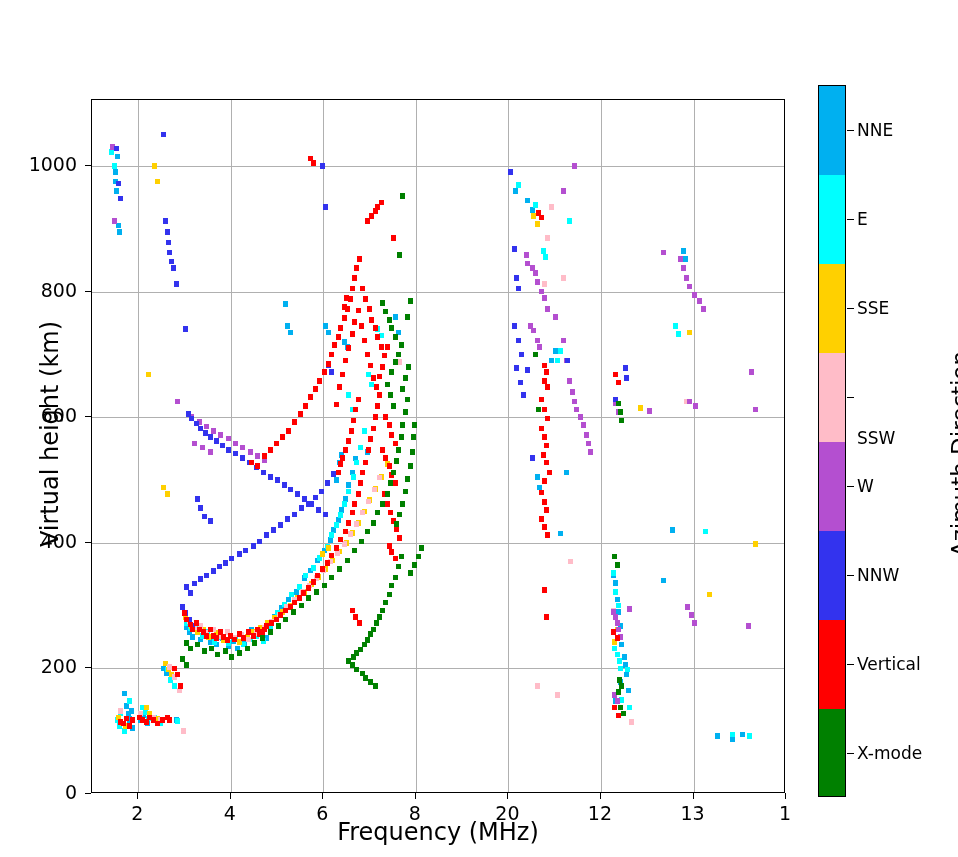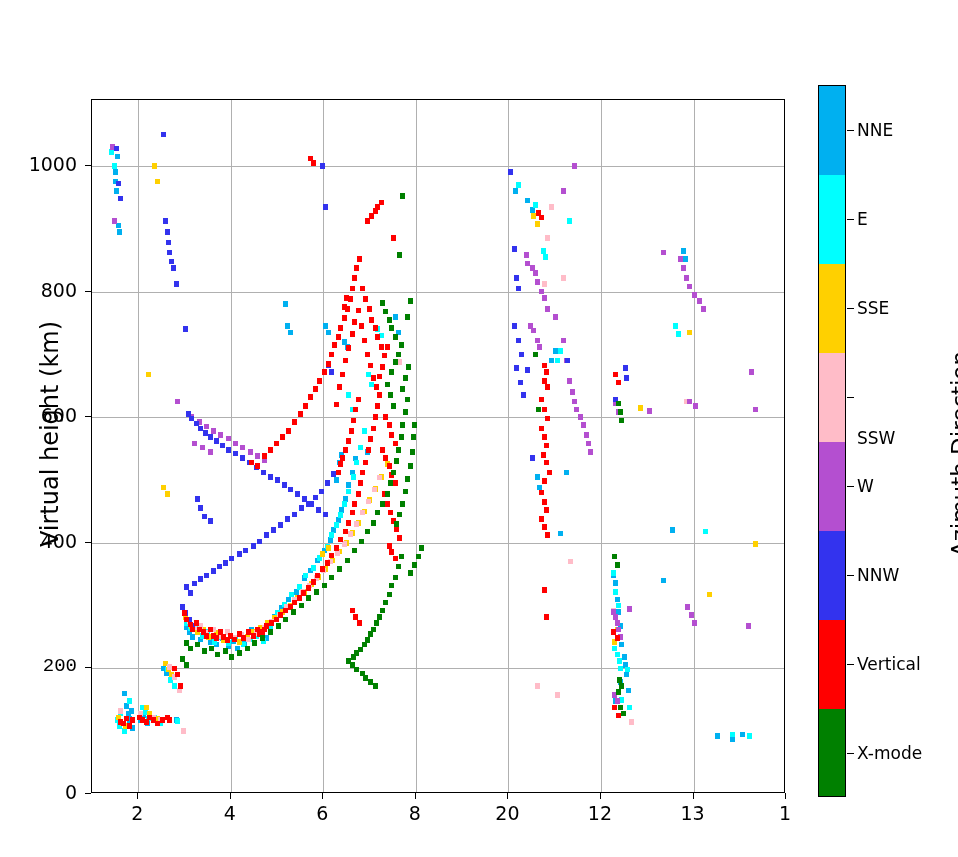--- a/index.html
+++ b/index.html
@@ -930,31 +930,32 @@
       <div class="ticklabel-x" style="left: 569.9px; top: 802px;">12</div>
       <div class="tick-x" style="left: 692.5px; top: 793px;"></div>
       <div class="ticklabel-x" style="left: 662.5px; top: 802px;">13</div>
       <div class="tick-x" style="left: 785px; top: 793px;"></div>
       <div class="ticklabel-x" style="left: 755px; top: 802px;">1</div>
     </div>
   <div id="y-ticks">
       <div class="tick-y" style="left: 85px; top: 793px;"></div>
       <div class="ticklabel-y" style="left: 7px; top: 781px;">0</div>
       <div class="tick-y" style="left: 85px; top: 667.4px;"></div>
-      <div class="ticklabel-y" style="left: 7px; top: 655.4px; font-family: Liberation Mono, monospace;">200</div>
+      <div class="ticklabel-y" style="left: 7px; top: 655.4px;">200</div>
       <div class="tick-y" style="left: 85px; top: 541.8px;"></div>
       <div class="ticklabel-y" style="left: 7px; top: 529.8px;">400</div>
       <div class="tick-y" style="left: 85px; top: 416.2px;"></div>
       <div class="ticklabel-y" style="left: 7px; top: 404.2px;">600</div>
       <div class="tick-y" style="left: 85px; top: 290.6px;"></div>
       <div class="ticklabel-y" style="left: 7px; top: 278.6px;">800</div>
       <div class="tick-y" style="left: 85px; top: 164.9px;"></div>
       <div class="ticklabel-y" style="left: 7px; top: 152.9px;">1000</div>
     </div>
 
+  <div id="xlabel">Frequency (MHz)</div>
   <div id="ylabel">Virtual height (km)</div>
 
   <div id="colorbar">
       <div class="cb-band" style="top: 0px; height: 89px; background: rgb(0, 176, 240);"></div>
       <div class="cb-band" style="top: 89px; height: 89px; background: rgb(0, 255, 255);"></div>
       <div class="cb-band" style="top: 178px; height: 89px; background: rgb(255, 208, 0);"></div>
       <div class="cb-band" style="top: 267px; height: 89px; background: rgb(255, 188, 200);"></div>
       <div class="cb-band" style="top: 356px; height: 89px; background: rgb(180, 79, 208);"></div>
       <div class="cb-band" style="top: 445px; height: 89px; background: rgb(51, 51, 238);"></div>
       <div class="cb-band" style="top: 534px; height: 89px; background: rgb(255, 0, 0);"></div>

